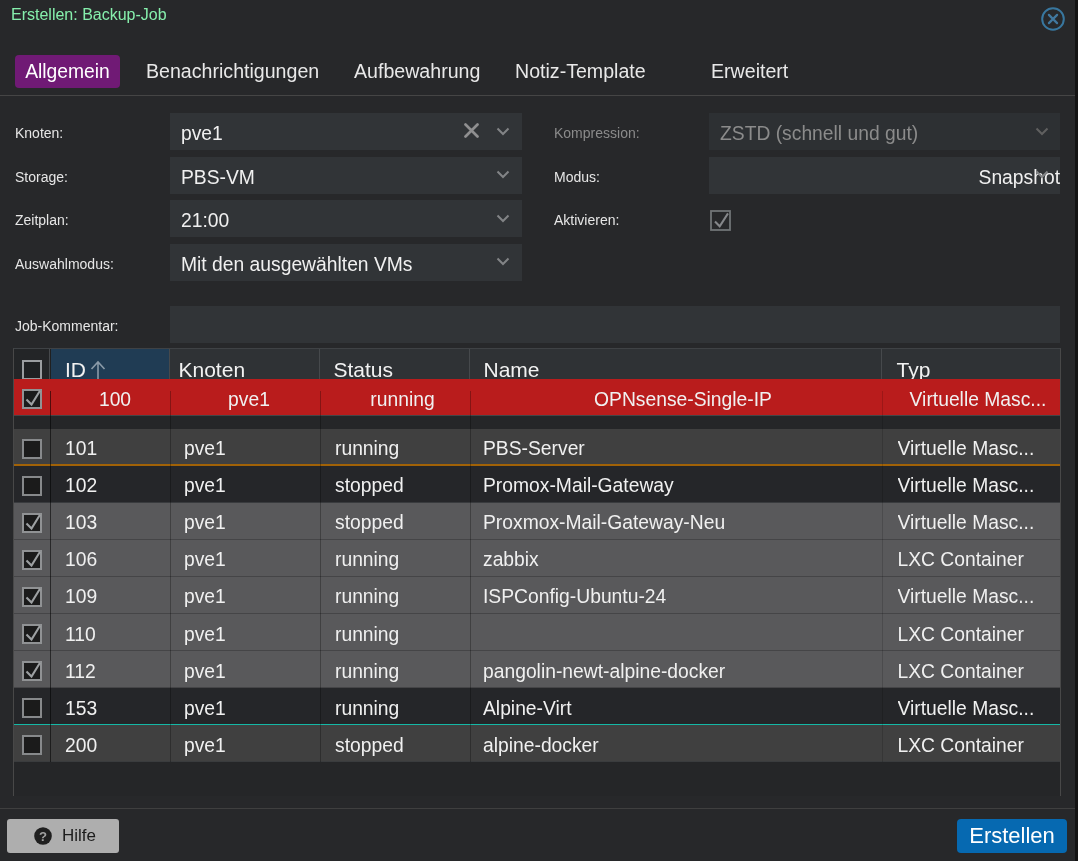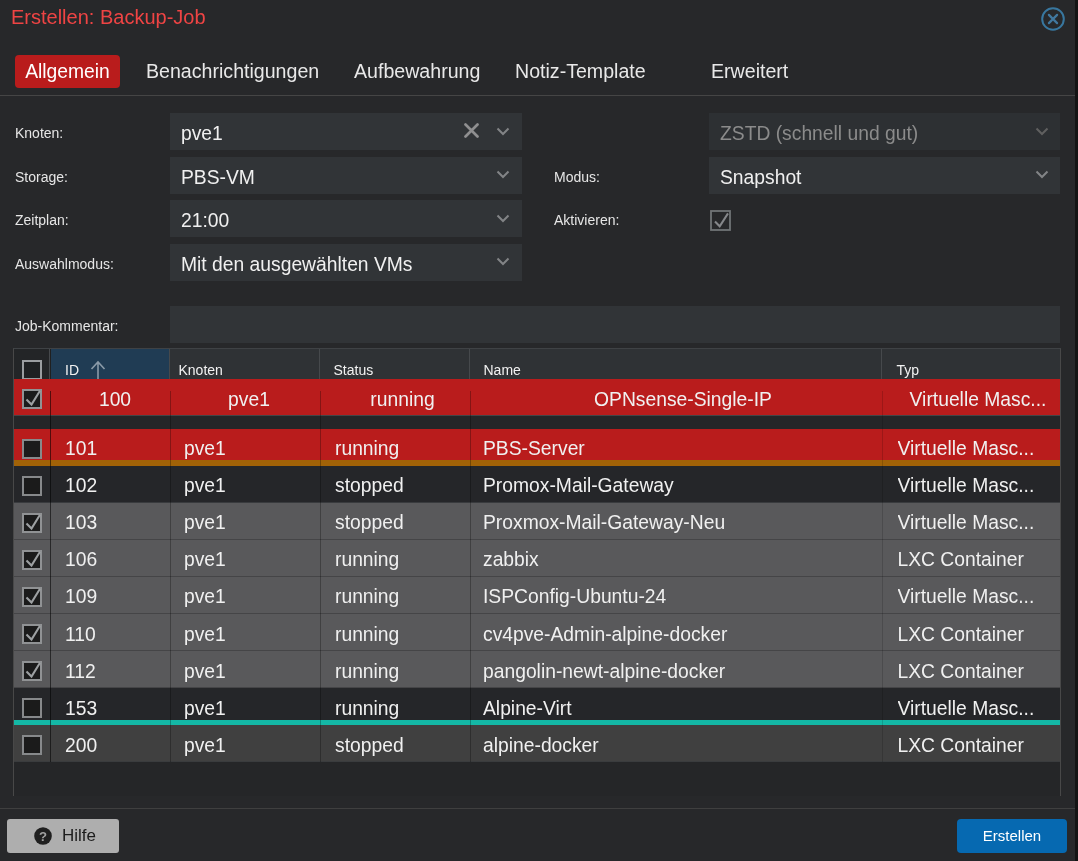--- a/index.html
+++ b/index.html
@@ -1,36 +1,36 @@
 <!DOCTYPE html>
 <html><head>
 <meta charset="utf-8">
 <style>
   * { margin:0; padding:0; box-sizing:border-box; }
   html,body { width:1078px; height:861px; background:#141414; overflow:hidden;
     font-family:"Liberation Sans", sans-serif; }
   .win { position:absolute; left:0; top:0; width:1075px; height:861px; background:#27282a; }
   .abs { position:absolute; }
-  .title { left:11px; top:6px; font-size:20px; color:#ef4444; }
-  
-  .tab-active { left:15px; top:55px; width:105px; height:33px; background:#b91c1c;
+  .title { left:11px; top:6px; font-size:16px; color:#86efac; }
+  
+  .tab-active { left:15px; top:55px; width:105px; height:33px; background:#701a75;
     border-radius:4px; color:#ffffff; font-size:19.3px; text-align:center; line-height:33px; }
   .tab { top:55px; height:33px; color:#e8e8e8; font-size:19.6px; line-height:33px; }
   .hsep { left:0; width:1075px; height:1px; background:#454545; }
   
   .lbl { font-size:14px; color:#e6e6e6; height:37px; line-height:41px; }
   .fld { height:37px; background:#313437; color:#f0f0f0; font-size:19.3px;
     line-height:41px; padding-left:11px; white-space:nowrap; overflow:hidden; }
   .dis { color:#8b8b8b; }
   .chev { position:absolute; width:14px; height:9px; }
   
   .tbl { left:13px; top:348px; width:1048px; height:448px; background:#252628;
     border-left:1px solid #484848; border-right:1px solid #484848; border-top:1px solid #3f4245; }
   .thead { position:absolute; left:0; top:0; width:1046px; height:42.4px; background:#2f3235;
-    color:#f2f2f2; font-size:14px; }
+    color:#f2f2f2; font-size:21px; }
   .th { position:absolute; top:0; height:42.4px; line-height:42.4px; border-right:1px solid #46494c; }
   .row { position:absolute; left:0; width:1046px; height:37.1px; font-size:19.3px; color:#f0f0f0; }
   .cell { position:absolute; top:4.5px; height:33px; line-height:32px; white-space:nowrap; overflow:hidden; }
   .cb { position:absolute; width:20px; height:20px; border:2px solid #8f8f8f; background:#1b1b1b; }
   
   .btn-help { left:7px; top:819px; width:112px; height:34px; background:#aeaeae; border-radius:3px;
     color:#1c1c1c; font-size:17px; display:flex; align-items:center; justify-content:flex-start; padding-left:27px; }
   .btn-create { left:957px; top:819px; width:110px; height:34px; background:#0669b1; border-radius:4px;
     color:#ffffff; font-size:17px; text-align:center; line-height:34px; }
 </style>
@@ -53,23 +53,24 @@
 
   <div class="abs lbl" style="left:15px; top:112.5px;">Knoten:</div>
   <div class="abs fld" style="left:170px; top:112.5px; width:352px;">pve1</div>
   <div class="abs lbl" style="left:15px; top:156.5px;">Storage:</div>
   <div class="abs fld" style="left:170px; top:156.5px; width:352px;">PBS-VM</div>
   <div class="abs lbl" style="left:15px; top:200px;">Zeitplan:</div>
   <div class="abs fld" style="left:170px; top:200px; width:352px;">21:00</div>
   <div class="abs lbl" style="left:15px; top:243.5px;">Auswahlmodus:</div>
   <div class="abs fld" style="left:170px; top:243.5px; width:352px;">Mit den ausgewählten VMs</div>
 
+  <div class="abs lbl dis" style="left:554px; top:112.5px;">Kompression:</div>
   <div class="abs fld dis" style="left:709px; top:112.5px; width:351px; background:#2d3033;">ZSTD (schnell und gut)</div>
   <div class="abs lbl" style="left:554px; top:156.5px;">Modus:</div>
-  <div class="abs fld" style="left:709px; top:156.5px; width:351px;">Snapshot</div>
+  <div class="abs fld" style="left:709px; top:156.5px; width:351px;text-align:right;">Snapshot</div>
   <div class="abs lbl" style="left:554px; top:200px;">Aktivieren:</div>
 
   <svg class="abs" style="left:709.5px; top:209.5px;" width="21" height="21" viewBox="0 0 21 21">
     <rect x="1" y="1" width="19" height="19" fill="none" stroke="#717476" stroke-width="1.8"></rect>
     <path d="M5 11.5 L9.7 16.3 L18 3.4" fill="none" stroke="#85878a" stroke-width="2"></path>
   </svg>
 
   <svg class="abs" style="left:463px; top:123px;" width="17" height="16" viewBox="0 0 17 16">
     <path d="M2.5 1.5 L14.5 13.5 M14.5 1.5 L2.5 13.5" stroke="#8f8f90" stroke-width="2.7" stroke-linecap="round"></path>
   </svg>
@@ -115,21 +116,21 @@
     <div class="cb" style="left:8px; top:10px; border-color:#909294;"></div>
           <svg style="position:absolute;left:8px;top:10px;" width="20" height="20" viewBox="0 0 20 20">
             <path d="M4.5 10.5 L9.5 15.5 L18 1.8" fill="none" stroke="#9da0a2" stroke-width="2.1"></path>
           </svg>
     <div class="cell" style="left:51px; width:100px;">100</div>
     <div class="cell" style="left:170px; width:130px;">pve1</div>
     <div class="cell" style="left:321px; width:135px;">running</div>
     <div class="cell" style="left:469px; width:400px;">OPNsense-Single-IP</div>
     <div class="cell" style="left:883.5px; width:161px;">Virtuelle Masc...</div>
   </div>
-        <div class="row" style="top:79.5px; background:#b91c1c; border-bottom:6px solid #a16207;">
+        <div class="row" style="top:79.5px; background:#404040; border-bottom:2px solid #a16207;">
     <div class="cb" style="left:8px; top:10px; border-color:#87898b;"></div>
     <div class="cell" style="left:51px; width:100px;">101</div>
     <div class="cell" style="left:170px; width:130px;">pve1</div>
     <div class="cell" style="left:321px; width:135px;">running</div>
     <div class="cell" style="left:469px; width:400px;">PBS-Server</div>
     <div class="cell" style="left:883.5px; width:161px;">Virtuelle Masc...</div>
   </div>
         <div class="row" style="top:116.6px; background:#252629; border-bottom:1px solid #393b3e;">
     <div class="cb" style="left:8px; top:10px; border-color:#87898b;"></div>
     <div class="cell" style="left:51px; width:100px;">102</div>
@@ -172,35 +173,34 @@
     <div class="cell" style="left:883.5px; width:161px;">Virtuelle Masc...</div>
   </div>
         <div class="row" style="top:265px; background:#59595b; border-bottom:1px solid #454547;">
     <div class="cb" style="left:8px; top:10px; border-color:#909294;"></div>
           <svg style="position:absolute;left:8px;top:10px;" width="20" height="20" viewBox="0 0 20 20">
             <path d="M4.5 10.5 L9.5 15.5 L18 1.8" fill="none" stroke="#9da0a2" stroke-width="2.1"></path>
           </svg>
     <div class="cell" style="left:51px; width:100px;">110</div>
     <div class="cell" style="left:170px; width:130px;">pve1</div>
     <div class="cell" style="left:321px; width:135px;">running</div>
-    <div class="cell" style="left:469px; width:400px;">cv4pve-Admin-alpine-docker</div>
     <div class="cell" style="left:883.5px; width:161px;">LXC Container</div>
   </div>
         <div class="row" style="top:302.09999999999997px; background:#59595b; border-bottom:1px solid #454547;">
     <div class="cb" style="left:8px; top:10px; border-color:#909294;"></div>
           <svg style="position:absolute;left:8px;top:10px;" width="20" height="20" viewBox="0 0 20 20">
             <path d="M4.5 10.5 L9.5 15.5 L18 1.8" fill="none" stroke="#9da0a2" stroke-width="2.1"></path>
           </svg>
     <div class="cell" style="left:51px; width:100px;">112</div>
     <div class="cell" style="left:170px; width:130px;">pve1</div>
     <div class="cell" style="left:321px; width:135px;">running</div>
     <div class="cell" style="left:469px; width:400px;">pangolin-newt-alpine-docker</div>
     <div class="cell" style="left:883.5px; width:161px;">LXC Container</div>
   </div>
-        <div class="row" style="top:339.2px; background:#252629; border-bottom:5px solid #14b8a6;">
+        <div class="row" style="top:339.2px; background:#252629; border-bottom:1px solid #14b8a6;">
     <div class="cb" style="left:8px; top:10px; border-color:#87898b;"></div>
     <div class="cell" style="left:51px; width:100px;">153</div>
     <div class="cell" style="left:170px; width:130px;">pve1</div>
     <div class="cell" style="left:321px; width:135px;">running</div>
     <div class="cell" style="left:469px; width:400px;">Alpine-Virt</div>
     <div class="cell" style="left:883.5px; width:161px;">Virtuelle Masc...</div>
   </div>
         <div class="row" style="top:376.3px; background:#404040; border-bottom:1.5px solid #3a3c3e;">
     <div class="cb" style="left:8px; top:10px; border-color:#87898b;"></div>
     <div class="cell" style="left:51px; width:100px;">200</div>
@@ -218,14 +218,14 @@
   </div>
 
   <div class="abs hsep" style="top:808px; background:#3f3f3f;"></div>
   <div class="abs btn-help">
     <svg width="18" height="18" viewBox="0 0 18 18" style="margin-right:10px;">
       <circle cx="9" cy="9" r="8.8" fill="#1f1f1f"></circle>
       <text x="9" y="13.6" font-size="13.2" font-weight="bold" fill="#a0a0a0" text-anchor="middle" font-family="Liberation Sans, sans-serif">?</text>
     </svg>
     <span>Hilfe</span>
   </div>
-  <div class="abs btn-create" style="font-size:15px;">Erstellen</div>
+  <div class="abs btn-create" style="font-size:22px;">Erstellen</div>
 </div>
 
 </body></html>

